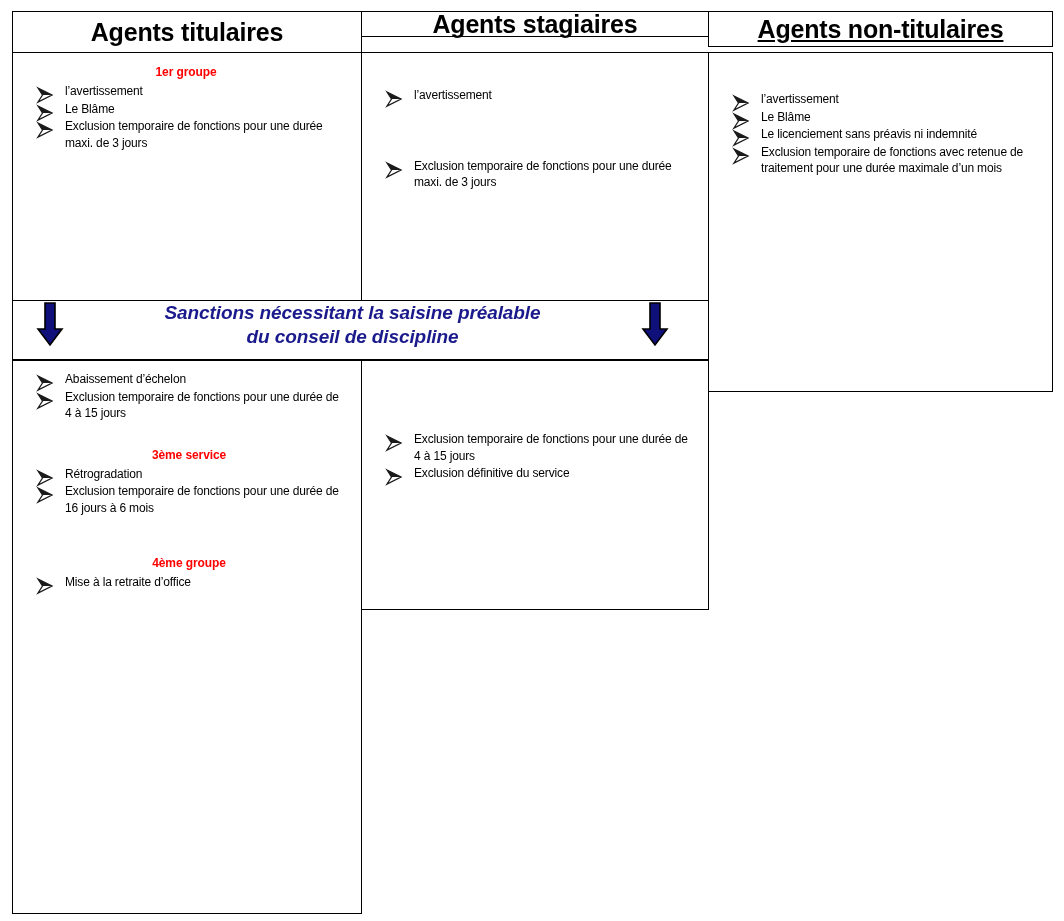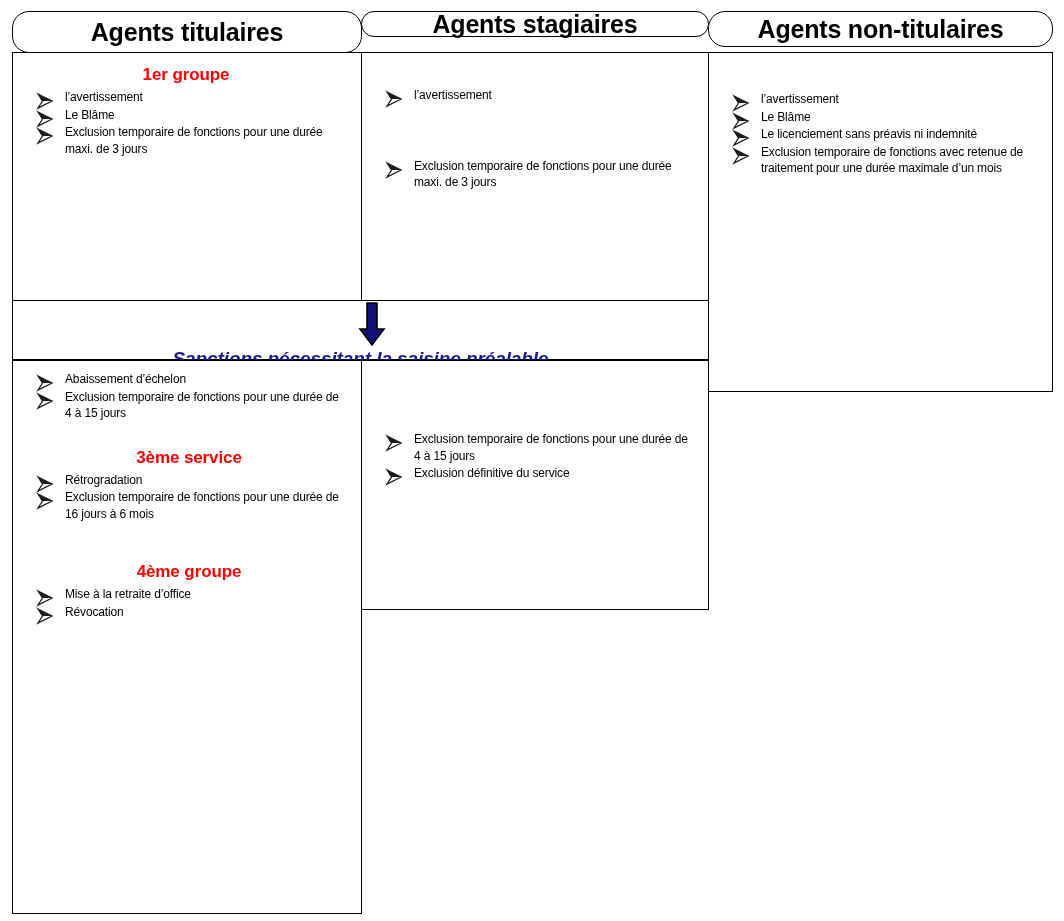--- a/index.html
+++ b/index.html
@@ -9,29 +9,29 @@
     font-family:"Liberation Sans", sans-serif;
     color:#000000;
     overflow:hidden;
   }
   #sheet{position:relative;width:1064px;height:921px;}
 
   
   .cell{position:absolute;box-sizing:border-box;border:1.5px solid #000;background:#fff;}
 
   
-  .hdr{display:flex;align-items:center;justify-content:center;border-radius:17px;}
+  .hdr{display:flex;align-items:center;justify-content:center;}
   .hdr-text{
     font-size:25px;font-weight:700;letter-spacing:-.2px;
     line-height:1;white-space:nowrap;color:#000;
   }
 
   
   .group-title{
-    color:#FF0000;font-weight:700;font-size:17px;
+    color:#FF0000;font-weight:700;font-size:12px;
     text-align:center;margin:0 0 4px 0;letter-spacing:-.1px;
   }
   .group-title.indent{padding-left:6px;}
 
   
   ul.blist{list-style:none;margin:0;padding:0;}
   ul.blist li{
     position:relative;
     padding-left:40px;
     font-size:12px;
@@ -41,21 +41,21 @@
   }
   ul.blist li .arrow{
     position:absolute;left:10px;top:2px;width:20px;height:20px;
     display:block;
   }
   li.gap-before{margin-top:30px;}
 
   .pad-a{padding:12px 14px 0 12px;}
 
   
-  .banner{display:flex;align-items:center;flex-direction:column;}
+  .banner{display:flex;}
   .banner-text{
     flex:1;text-align:center;
     color:#1A1A8C;font-weight:700;font-style:italic;
     font-size:19px;line-height:1.28;letter-spacing:-.1px;
   }
   .dn-arrow{width:30px;height:46px;flex:0 0 auto;}
   .dn-arrow.left{margin-left:22px;}
   .dn-arrow.right{margin-right:38px;}
 
   .spacer-top{height:22px;}
@@ -66,21 +66,21 @@
 <body>
 
 <div id="sheet">
 
   <div class="cell hdr" style="left:12px;top:11px;width:350px;height:42px;">
     <span class="hdr-text">Agents titulaires</span>
   </div>
   <div class="cell hdr" style="left:361px;top:11px;width:348px;height:26px;">
     <span class="hdr-text">Agents stagiaires</span>
   </div>
-  <div class="cell hdr" style="left:708px;top:11px;width:345px;height:36px;">
+  <div class="cell hdr" style="left:708px;top:11px;width:345px;height:36px;text-decoration:underline;">
     <span class="hdr-text">Agents non-titulaires</span>
   </div>
 
   <div class="cell pad-a" style="left:12px;top:52px;width:350px;height:249px;">
     <div class="group-title">1er groupe</div>
     <ul class="blist">
       <li>
         <span class="arrow">
           <svg viewBox="0 0 20 20" width="20" height="20">
               <path d="M3 3 L17 10 L3 17 L7.5 10 Z" fill="#ffffff" stroke="#1a1a1a" stroke-width="1.3" stroke-linejoin="miter"></path>
@@ -177,20 +177,21 @@
   </div>
 
   <div class="cell banner" style="left:12px;top:300px;width:697px;height:60px;">
     <span class="dn-arrow left">
       <svg viewBox="0 0 30 46" width="30" height="46">
         <path d="M10 2 L20 2 L20 28 L27 28 L15 44 L3 28 L10 28 Z" fill="#10107A" stroke="#000000" stroke-width="1.6" stroke-linejoin="miter"></path>
       </svg>
     </span>
     <span class="banner-text">
       <span>Sanctions nécessitant la saisine préalable</span><br>
+      <span>du conseil de discipline</span>
     </span>
     <span class="dn-arrow right">
       <svg viewBox="0 0 30 46" width="30" height="46">
         <path d="M10 2 L20 2 L20 28 L27 28 L15 44 L3 28 L10 28 Z" fill="#10107A" stroke="#000000" stroke-width="1.6" stroke-linejoin="miter"></path>
       </svg>
     </span>
   </div>
 
   <div class="cell pad-a" style="left:12px;top:360px;width:350px;height:554px;padding-top:10px;">
     <ul class="blist">
@@ -240,29 +241,20 @@
     <ul class="blist">
       <li>
         <span class="arrow">
           <svg viewBox="0 0 20 20" width="20" height="20">
               <path d="M3 3 L17 10 L3 17 L7.5 10 Z" fill="#ffffff" stroke="#1a1a1a" stroke-width="1.3" stroke-linejoin="miter"></path>
               <path d="M3 3 L17 10 L7.5 10 Z" fill="#1a1a1a"></path>
             </svg>
         </span>
         <span>Mise à la retraite d’office</span>
       </li>
-      <li>
-        <span class="arrow">
-          <svg viewBox="0 0 20 20" width="20" height="20">
-              <path d="M3 3 L17 10 L3 17 L7.5 10 Z" fill="#ffffff" stroke="#1a1a1a" stroke-width="1.3" stroke-linejoin="miter"></path>
-              <path d="M3 3 L17 10 L7.5 10 Z" fill="#1a1a1a"></path>
-            </svg>
-        </span>
-        <span>Révocation</span>
-      </li>
     </ul>
   </div>
 
   <div class="cell pad-a" style="left:361px;top:360px;width:348px;height:250px;">
     <div class="spacer-top-mid"></div>
     <ul class="blist">
       <li>
         <span class="arrow">
           <svg viewBox="0 0 20 20" width="20" height="20">
               <path d="M3 3 L17 10 L3 17 L7.5 10 Z" fill="#ffffff" stroke="#1a1a1a" stroke-width="1.3" stroke-linejoin="miter"></path>

